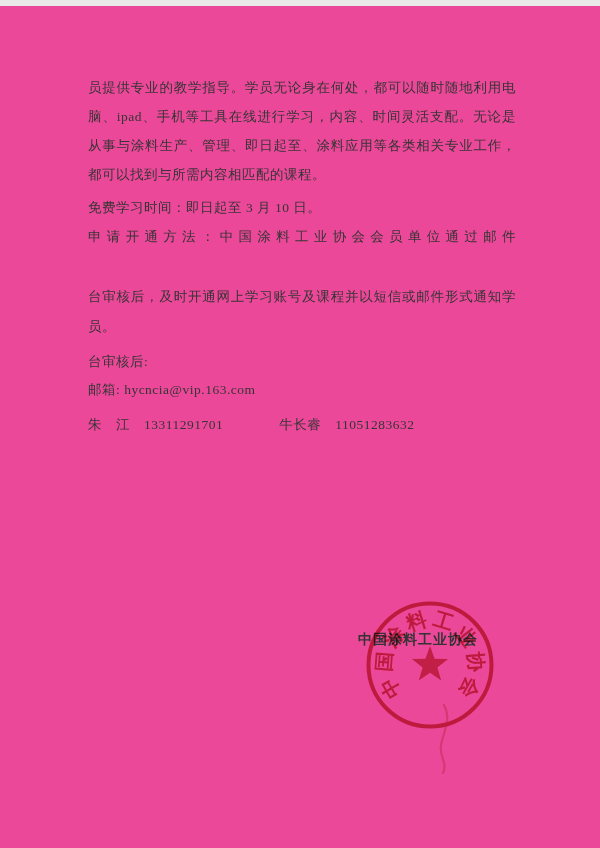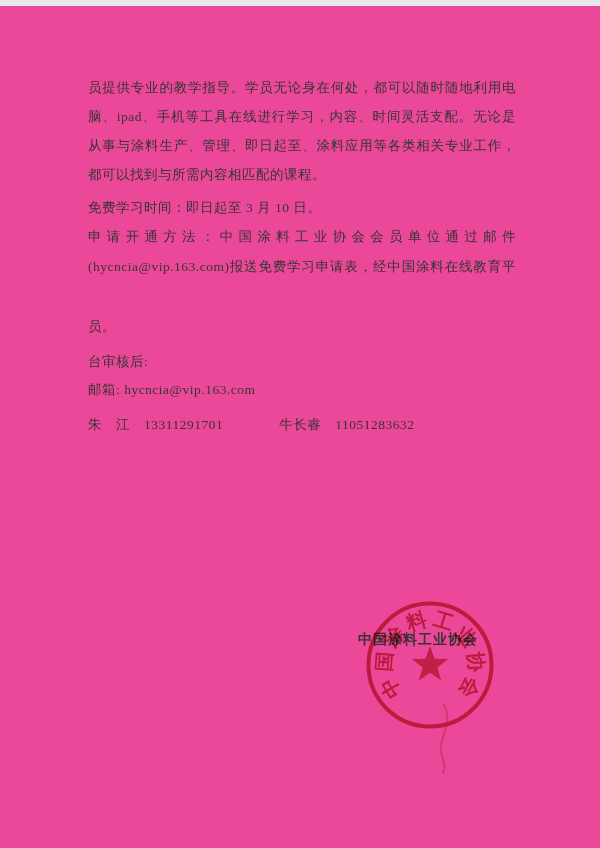--- a/index.html
+++ b/index.html
@@ -57,21 +57,21 @@
 <body>
 
 <div class="page">
 
   <div class="line justify" style="top:67px">员提供专业的教学指导。学员无论身在何处，都可以随时随地利用电</div>
   <div class="line justify" style="top:96px">脑、ipad、手机等工具在线进行学习，内容、时间灵活支配。无论是</div>
   <div class="line justify" style="top:125px">从事与涂料生产、管理、即日起至、涂料应用等各类相关专业工作，</div>
   <div class="line" style="top:154px">都可以找到与所需内容相匹配的课程。</div>
   <div class="line" style="top:187px">免费学习时间：即日起至 3 月 10 日。</div>
   <div class="line justify" style="top:216px">申请开通方法：中国涂料工业协会会员单位通过邮件</div>
-  <div class="line justify" style="top:246px">(hycncia@vip.163.com)报送免费学习申请表，经中国涂料在线教育平</div>
+  <div class="line justify" style="top:276px">台审核后，及时开通网上学习账号及课程并以短信或邮件形式通知学</div>
   <div class="line" style="top:306px">员。</div>
   <div class="line" style="top:341px">台审核后:</div>
   <div class="line" style="top:369px">邮箱: hycncia@vip.163.com</div>
   <div class="line pre" style="top:404px">朱　江　13311291701　　　　牛长睿　11051283632</div>
 
   <div class="sig sig-org">中国涂料工业协会</div>
 
   <svg class="seal" viewBox="0 0 136 200">
     <circle cx="68" cy="68" r="61.5" fill="none" stroke="var(--seal-red,#c64550)" stroke-width="4"></circle>
     <g>

